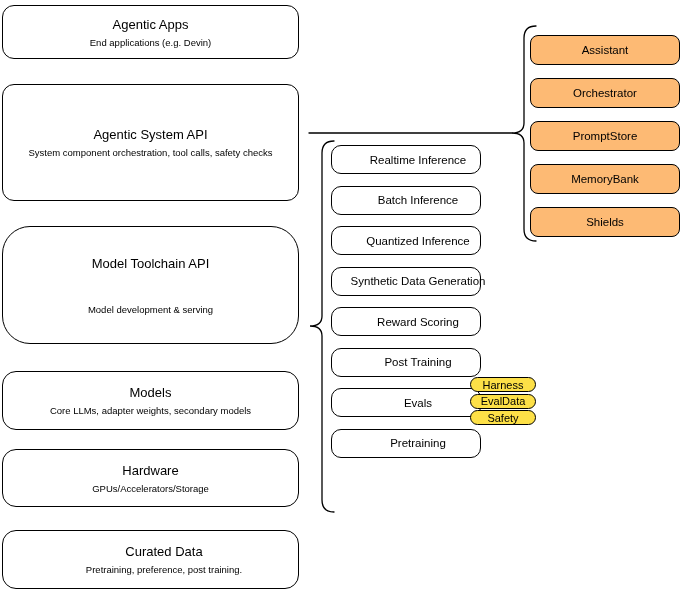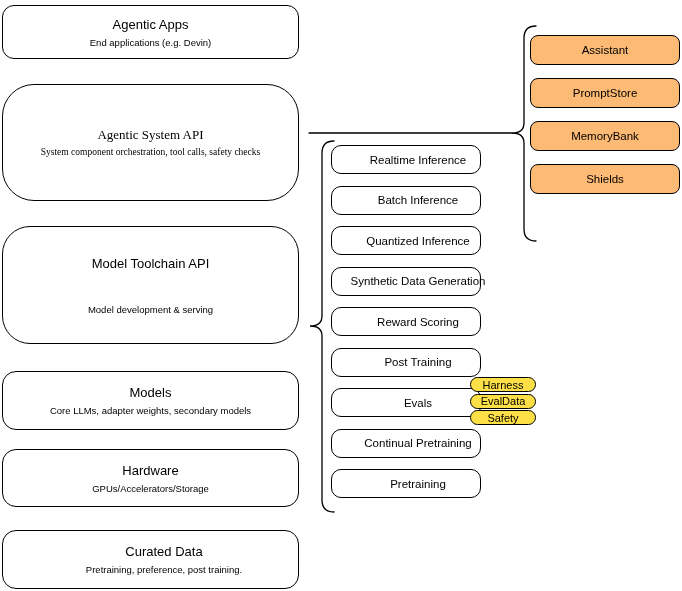--- a/index.html
+++ b/index.html
@@ -29,21 +29,21 @@
     flex-direction: column;
     align-items: center;
     justify-content: center;
     gap: 5px;
     text-align: center;
     z-index: 2;
   }
   .lbox .title { font-size: 13px; line-height: 15px; }
   .lbox .subtitle { font-size: 9.5px; line-height: 11px; padding: 0 14px; }
   .box-agentic-apps       { top: 5px;   height: 54px;  border-radius: 12px; }
-  .box-agentic-system-api { top: 84px;  height: 117px; border-radius: 32px; font-family: Liberation Serif, serif; }
+  .box-agentic-system-api { top: 84px;  height: 117px; border-radius: 12px; }
   .box-model-toolchain    { top: 226px; height: 118px; border-radius: 28px; gap: 33px; }
   .box-models             { top: 371px; height: 59px;  border-radius: 14px; }
   .box-hardware           { top: 449px; height: 58px;  border-radius: 14px; }
   .box-curated-data       { top: 530px; height: 59px;  border-radius: 14px; padding-left: 27px; }
 
   
   .mid-col {
     position: absolute;
     left: 331px;
     top: 145px;
@@ -148,28 +148,28 @@
   </div>
 
   <div class="mid-col">
     <div class="mid-box">Realtime Inference</div>
     <div class="mid-box">Batch Inference</div>
     <div class="mid-box">Quantized Inference</div>
     <div class="mid-box">Synthetic Data Generation</div>
     <div class="mid-box">Reward Scoring</div>
     <div class="mid-box">Post Training</div>
     <div class="mid-box">Evals</div>
-    <div class="mid-box">Continual Pretraining</div>
     <div class="mid-box">Pretraining</div>
   </div>
 
   <div class="pill pill-harness">Harness</div>
   <div class="pill pill-evaldata">EvalData</div>
   <div class="pill pill-safety">Safety</div>
 
   <div class="right-col">
     <div class="right-box">Assistant</div>
+    <div class="right-box">Orchestrator</div>
     <div class="right-box">PromptStore</div>
     <div class="right-box">MemoryBank</div>
     <div class="right-box">Shields</div>
   </div>
 
 </div>
 
 </body></html>

